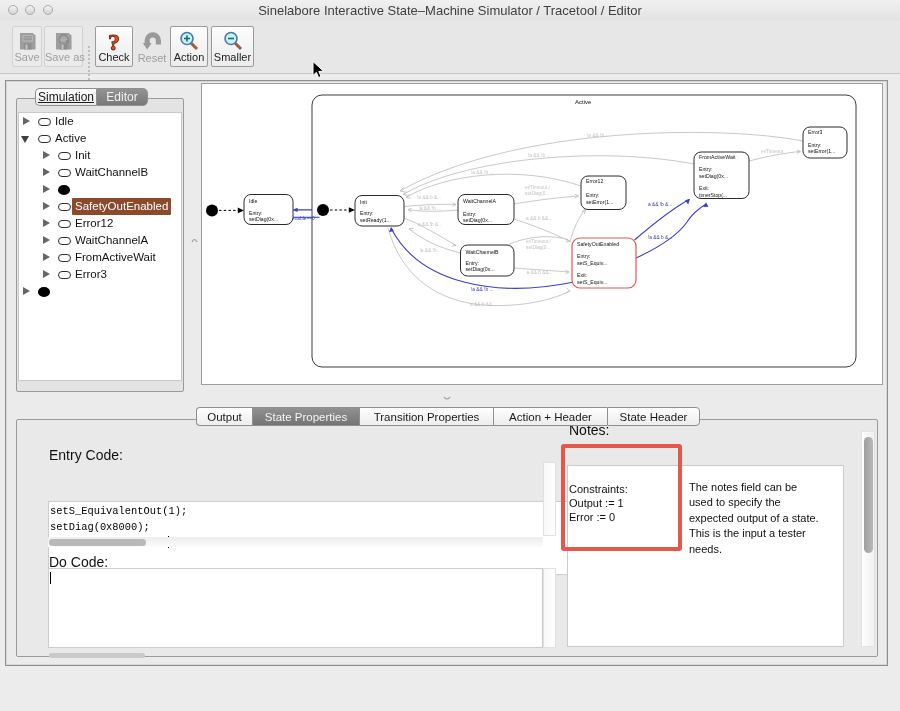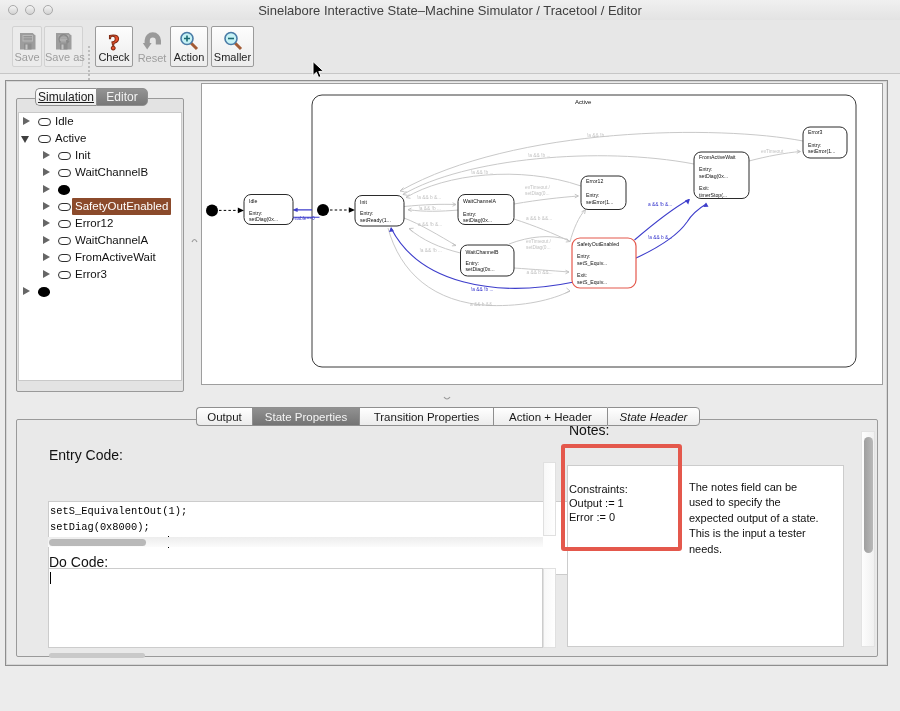--- a/index.html
+++ b/index.html
@@ -58,21 +58,21 @@
 
 
 #diagpanel { left:201px; top:83px; width:682px; height:302px; background:#fff;
   border:1px solid #9e9e9e; }
 
 
 #tabs-bot { left:196px; top:407px; height:19px; display:flex; font-size:11.5px; z-index:5; }
 #tabs-bot .seg { height:19px; line-height:18px; text-align:center; border:1px solid #8f8f8f;
   border-right:none; background:linear-gradient(#ffffff,#ececec); color:#1a1a1a; }
 #tabs-bot .seg.first { border-radius:4px 0 0 4px; }
-#tabs-bot .seg.last { border-radius:0 4px 4px 0; border-right:1px solid #8f8f8f;font-style:italic; }
+#tabs-bot .seg.last { border-radius:0 4px 4px 0; border-right:1px solid #8f8f8f; }
 #tabs-bot .on { background:linear-gradient(#919191,#747474); color:#f5f5f5; }
 
 
 #botpanel { left:16px; top:419px; width:862px; height:238px;
   border:1px solid #9a9a9a; background:#e9e9e9; border-radius:2px; }
 .flabel { position:absolute; font-size:14px; color:#111; }
 .warea { position:absolute; background:#fff; border:1px solid #cccccc; }
 .code { font-family:"Liberation Mono", monospace; font-size:10.4px; line-height:15.5px;
   color:#000; padding:2px 0 0 1px; white-space:pre; }
 .track { position:absolute; background:linear-gradient(90deg,#f8f8f8,#ffffff); border:1px solid #e0e0e0; }

